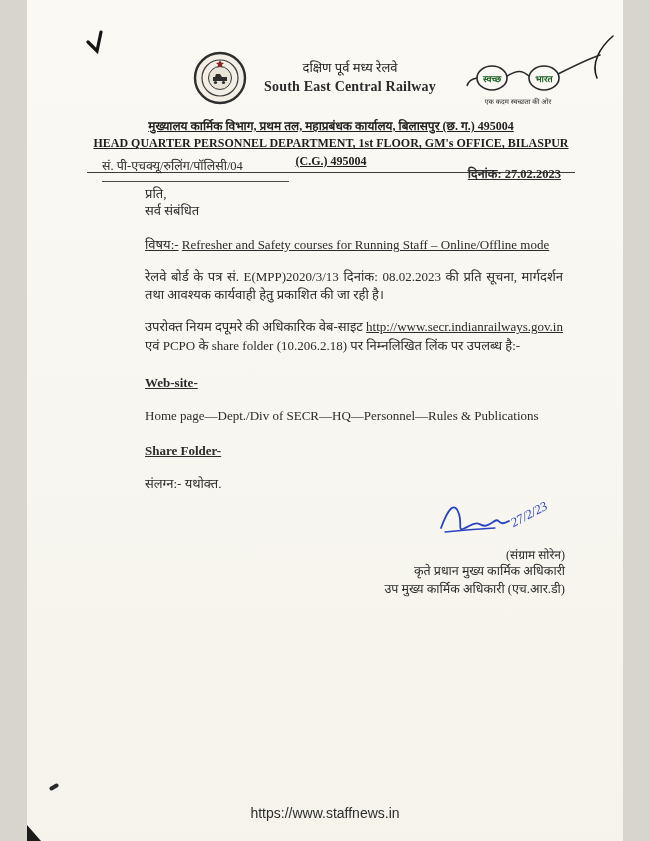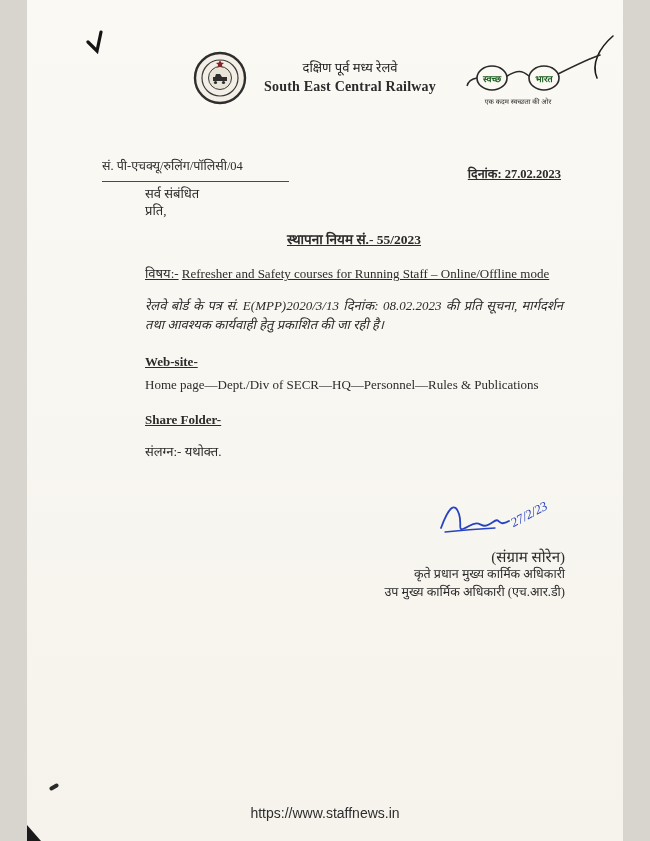--- a/index.html
+++ b/index.html
@@ -24,29 +24,29 @@
   .addr-rule { border-bottom:1.2px solid #3a3a3a; margin-top:2px; }
   .refrow { position:absolute; left:75px; right:62px; top:157px; display:flex; justify-content:space-between; font-size:12.5px; }
   .refno { border-bottom:1px solid #4a4a4a; padding-right:46px; }
   .refdate { font-weight:bold; text-decoration:underline;margin-top:8px; }
   
   .body { position:absolute; left:118px; right:60px; top:186px; font-size:13px; line-height:1.45; }
   .to-line { line-height:1.3; }
   .order-no { text-align:center; font-weight:bold; text-decoration:underline; margin-top:10px; font-size:13.5px; }
   .subject { margin-top:16px; font-weight:normal; }
   .subject span { text-decoration:underline; }
-  .para { margin-top:13px; text-align:justify;font-style:italic; }
+  .para { margin-top:13px; text-align:justify; }
   .link { color:#2b2b2b; text-decoration:underline; }
   .sec-label { margin-top:18px; font-weight:bold; text-decoration:underline; }
-  .sec-path { margin-top:4px; }
+  .sec-path { margin-top:14px; }
   .encl { margin-top:14px; }
   
   .signblock { position:absolute; right:58px; top:488px; text-align:right; }
   .scribble { position:relative; width:130px; height:52px; margin-left:auto; }
-  .sign-name { font-size:15px; margin-top:2px; }
+  .sign-name { font-size:12px; margin-top:2px; }
   .sign-title { font-size:12.5px; line-height:1.4; }
   
   .footer { position:absolute; left:0; right:0; bottom:20px; text-align:center; font-size:14px; font-family:"Liberation Sans",sans-serif; color:#2d2d2d; }
   
   .artifact { position:absolute; pointer-events:none; }
   .tick-tl { left:58px; top:28px; width:26px; height:26px; }
   .corner-bl { left:0; bottom:0; width:0; height:0; border-left:14px solid #1b1b1b; border-top:16px solid transparent; }
   .mark-bl { left:22px; bottom:52px; width:10px; height:4px; background:#2a2a2a; transform:rotate(-30deg); border-radius:2px; }
   .pen-tr { right:8px; top:34px; width:46px; height:46px; }
 </style>
@@ -83,39 +83,44 @@
     <path d="M96,22 C112,14 126,7 138,3" fill="none" stroke="#2a2a2a" stroke-width="1.6" stroke-linecap="round"></path>
     <ellipse cx="30" cy="26" rx="15" ry="12" fill="#fbf9f4" stroke="#2a2a2a" stroke-width="1.6"></ellipse>
     <ellipse cx="82" cy="26" rx="15" ry="12" fill="#fbf9f4" stroke="#2a2a2a" stroke-width="1.6"></ellipse>
     <path d="M45,24 C55,18 60,18 67,24" fill="none" stroke="#2a2a2a" stroke-width="1.6"></path>
     <path d="M15,26 C8,27 6,30 5,34" fill="none" stroke="#2a2a2a" stroke-width="1.4"></path>
     <text x="30" y="30" text-anchor="middle" font-size="9" fill="#1b5e20" font-weight="bold">स्वच्छ</text>
     <text x="82" y="30" text-anchor="middle" font-size="9" fill="#1b5e20" font-weight="bold">भारत</text>
     <text x="56" y="52" text-anchor="middle" font-size="7" fill="#2a2a2a">एक कदम स्वच्छता की ओर</text>
   </svg>
 
+  <div class="addr">
+    <div class="addr-line">मुख्यालय कार्मिक विभाग, प्रथम तल, महाप्रबंधक कार्यालय, बिलासपुर (छ. ग.) 495004</div>
+    <div class="addr-line">HEAD QUARTER PERSONNEL DEPARTMENT, 1st FLOOR, GM's OFFICE, BILASPUR (C.G.) 495004</div>
+    <div class="addr-rule"></div>
+  </div>
 
   <div class="refrow">
     <span class="refno">सं. पी-एचक्यू/रुलिंग/पॉलिसी/04</span>
     <span class="refdate">दिनांक: 27.02.2023</span>
   </div>
 
   <div class="body">
+    <div class="to-line">प्रति,</div>
     <div class="to-line">सर्व संबंधित</div>
-    <div class="to-line">प्रति,</div>
 
-    <div class="order-no">स्थापना नियम सं.- 55/2023</div>
 
     <div class="subject">
       <span>विषय:-</span>
       <span>Refresher and Safety courses for Running Staff – Online/Offline mode</span>
     </div>
 
     <div class="para">रेलवे बोर्ड के पत्र सं. E(MPP)2020/3/13 दिनांक: 08.02.2023 की प्रति सूचना, मार्गदर्शन तथा आवश्यक कार्यवाही हेतु प्रकाशित की जा रही है।</div>
 
+    <div class="para"><span>उपरोक्त नियम दपूमरे की अधिकारिक वेब-साइट </span><span class="link">http://www.secr.indianrailways.gov.in</span><span> एवं PCPO के share folder (10.206.2.18) पर निम्नलिखित लिंक पर उपलब्ध है:-</span></div>
 
     <div class="sec-label">Web-site-</div>
     <div class="sec-path">Home page—Dept./Div of SECR—HQ—Personnel—Rules &amp; Publications</div>
 
     <div class="sec-label" style="margin-top:16px;">Share Folder-</div>
 
     <div class="encl">संलग्न:- यथोक्त.</div>
   </div>
 
   <div class="signblock">

